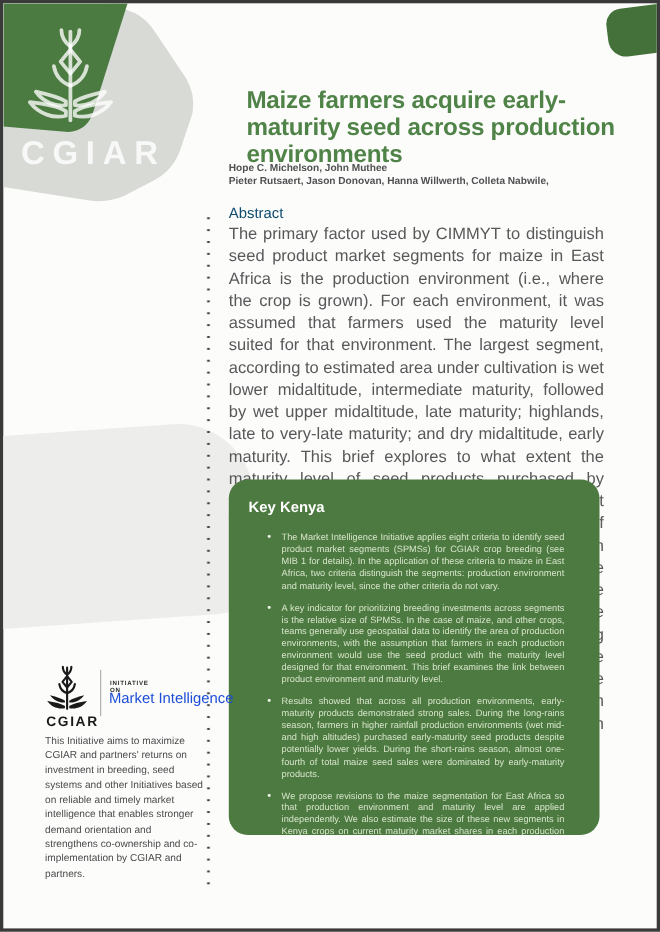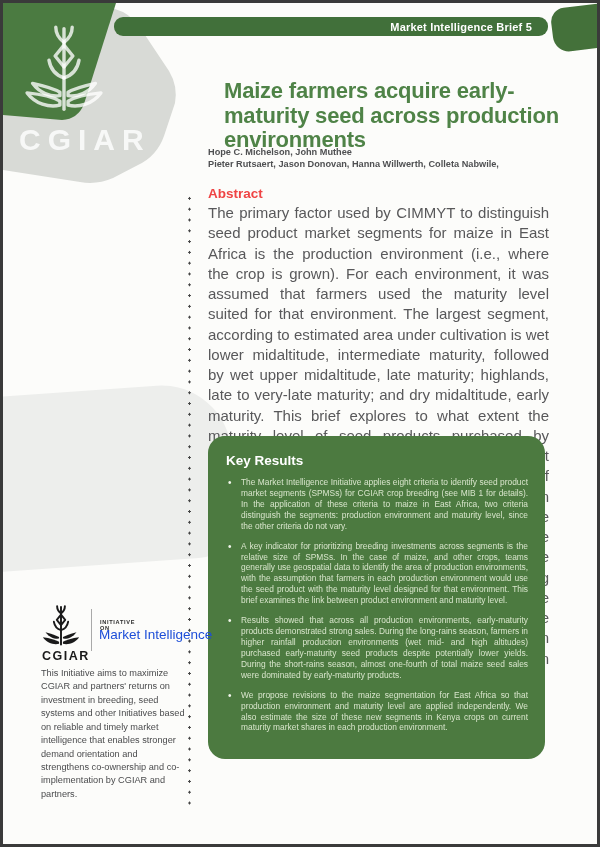--- a/index.html
+++ b/index.html
@@ -36,40 +36,40 @@
     position:absolute;left:205px;top:60px;width:372px;margin:16px;z-index:6;
     color:#4f8347;font-size:22px;line-height:1.12;font-weight:bold;letter-spacing:-0.2px;
   }
   .authors{
     position:absolute;left:205px;top:143px;width:360px;z-index:6;
     color:#4f5052;font-size:9.2px;font-weight:bold;line-height:1.35;
   }
   
   .abstract-h{
     position:absolute;left:205px;top:183px;margin:0;z-index:6;
-    color:#ef4444;font-size:13.5px;font-weight:bold;
+    color:#0c4a6e;font-size:13.5px;font-weight:normal;
   }
   .abstract-body{
     position:absolute;left:205px;top:200px;width:341px;margin:0;z-index:6;
     color:#58585a;font-size:15px;line-height:1.35;text-align:justify;
   }
   
   .dotted-line{
     position:absolute;left:185px;top:190px;width:3px;height:613px;z-index:3;
     background-image:radial-gradient(circle,#444444 1.1px,transparent 1.4px);
     background-size:3px 10.8px;background-repeat:repeat-y;
   }
   
   .keypoints{
     position:absolute;left:205px;top:433px;width:337px;height:323px;z-index:6;
     background:#4c7a40;border-radius:17px;box-sizing:border-box;
     padding:17px 17px 12px 18px;overflow:hidden;
   }
   .keypoints h2{margin:0 0 9px 0;color:#ffffff;font-size:13.5px;font-weight:bold;}
-  .keypoints ul{margin:0;padding:0;list-style:none;}
+  .keypoints ul{margin:15px;padding:0;list-style:none;}
   .keypoints li{
     position:relative;margin:0 0 9px 0;padding-left:15px;
     color:#d8e5cb;font-size:8.4px;line-height:1.3;text-align:justify;
   }
   .keypoints li::before{content:"•";position:absolute;left:2px;top:-1px;color:#f2f6ec;font-size:10px;}
   
   .footer-logo{position:absolute;left:38px;top:600px;z-index:6;color:#1a1a1a;}
   .footer-logo .wheat-black{position:absolute;left:0;top:2px;width:40px;height:42px;color:#1a1a1a;}
   .footer-logo .cgiar-word{position:absolute;left:1px;top:46px;font-size:12.5px;font-weight:bold;letter-spacing:1.5px;}
   .footer-logo .v-divider{position:absolute;left:50px;top:6px;width:1px;height:42px;background:#a9a9a9;}
@@ -101,40 +101,37 @@
       <path d="M60 78 C48 74 40 64 38 52"></path>
       <path d="M60 78 C72 74 80 64 82 52"></path>
       <path d="M54 104 C40 106 24 100 14 86 C32 90 46 94 54 99 Z"></path>
       <path d="M66 104 C80 106 96 100 106 86 C88 90 74 94 66 99 Z"></path>
       <path d="M54 118 C38 122 18 116 6 100 C26 102 44 106 54 112 Z"></path>
       <path d="M66 118 C82 122 102 116 114 100 C94 102 76 106 66 112 Z"></path>
     </g>
   </svg>
   <div class="watermark">CGIAR</div>
 
-  <div class="header-bar">
-    <span>Market Intelligence Brief 5</span>
-  </div>
   <div class="corner-blob"></div>
 
   <h1 class="title">Maize farmers acquire early-maturity seed across production environments</h1>
   <div class="authors">
     <div>Hope C. Michelson, John Muthee</div>
     <div>Pieter Rutsaert, Jason Donovan, Hanna Willwerth, Colleta Nabwile,</div>
   </div>
 
   <h2 class="abstract-h">Abstract</h2>
   <p class="abstract-body">The primary factor used by CIMMYT to distinguish seed product market segments for maize in East Africa is the production environment (i.e., where the crop is grown). For each environment, it was assumed that farmers used the maturity level suited for that environment. The largest segment, according to estimated area under cultivation is wet lower midaltitude, intermediate maturity, followed by wet upper midaltitude, late maturity; highlands, late to very-late maturity; and dry midaltitude, early maturity. This brief explores to what extent the maturity level of seed products purchased by farmers matches the production environment where they are sold. We collected a panel of maize-seed sales data from 722 agrodealers in Kenya during two short-rains seasons and three long-rains seasons in 2020–2022. These agrodealers were located across all four maize production environments. Results showed strong sales of early-maturity products across the production environments, especially during the short-rains season. The results suggest an opportunity for increased breeding investments in short-maturity maize seed products.</p>
 
   <div class="dotted-line"></div>
 
   <div class="gray-mid"></div>
 
   <section class="keypoints">
-    <h2>Key Results</h2>
+    <h2>Key Kenya</h2>
     <ul>
       <li>The Market Intelligence Initiative applies eight criteria to identify seed product market segments (SPMSs) for CGIAR crop breeding (see MIB 1 for details). In the application of these criteria to maize in East Africa, two criteria distinguish the segments: production environment and maturity level, since the other criteria do not vary.</li>
       <li>A key indicator for prioritizing breeding investments across segments is the relative size of SPMSs. In the case of maize, and other crops, teams generally use geospatial data to identify the area of production environments, with the assumption that farmers in each production environment would use the seed product with the maturity level designed for that environment. This brief examines the link between product environment and maturity level.</li>
       <li>Results showed that across all production environments, early-maturity products demonstrated strong sales. During the long-rains season, farmers in higher rainfall production environments (wet mid- and high altitudes) purchased early-maturity seed products despite potentially lower yields. During the short-rains season, almost one-fourth of total maize seed sales were dominated by early-maturity products.</li>
       <li>We propose revisions to the maize segmentation for East Africa so that production environment and maturity level are applied independently. We also estimate the size of these new segments in Kenya crops on current maturity market shares in each production environment.</li>
     </ul>
   </section>
 
   <div class="footer-logo">
     <svg class="wheat-black" viewBox="0 0 120 130">

